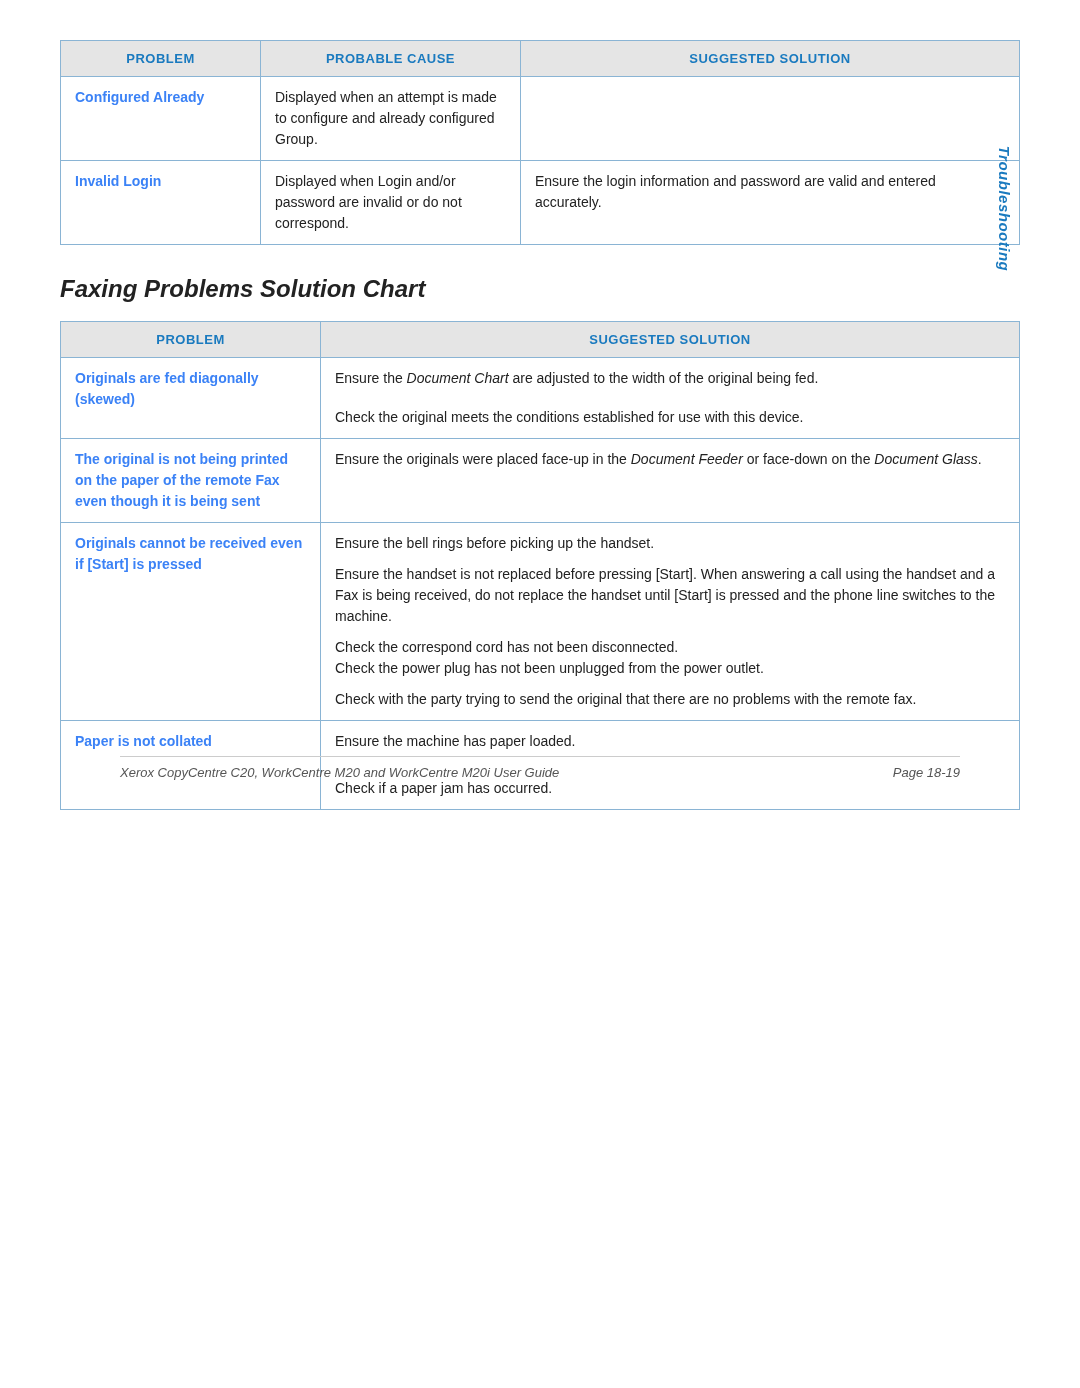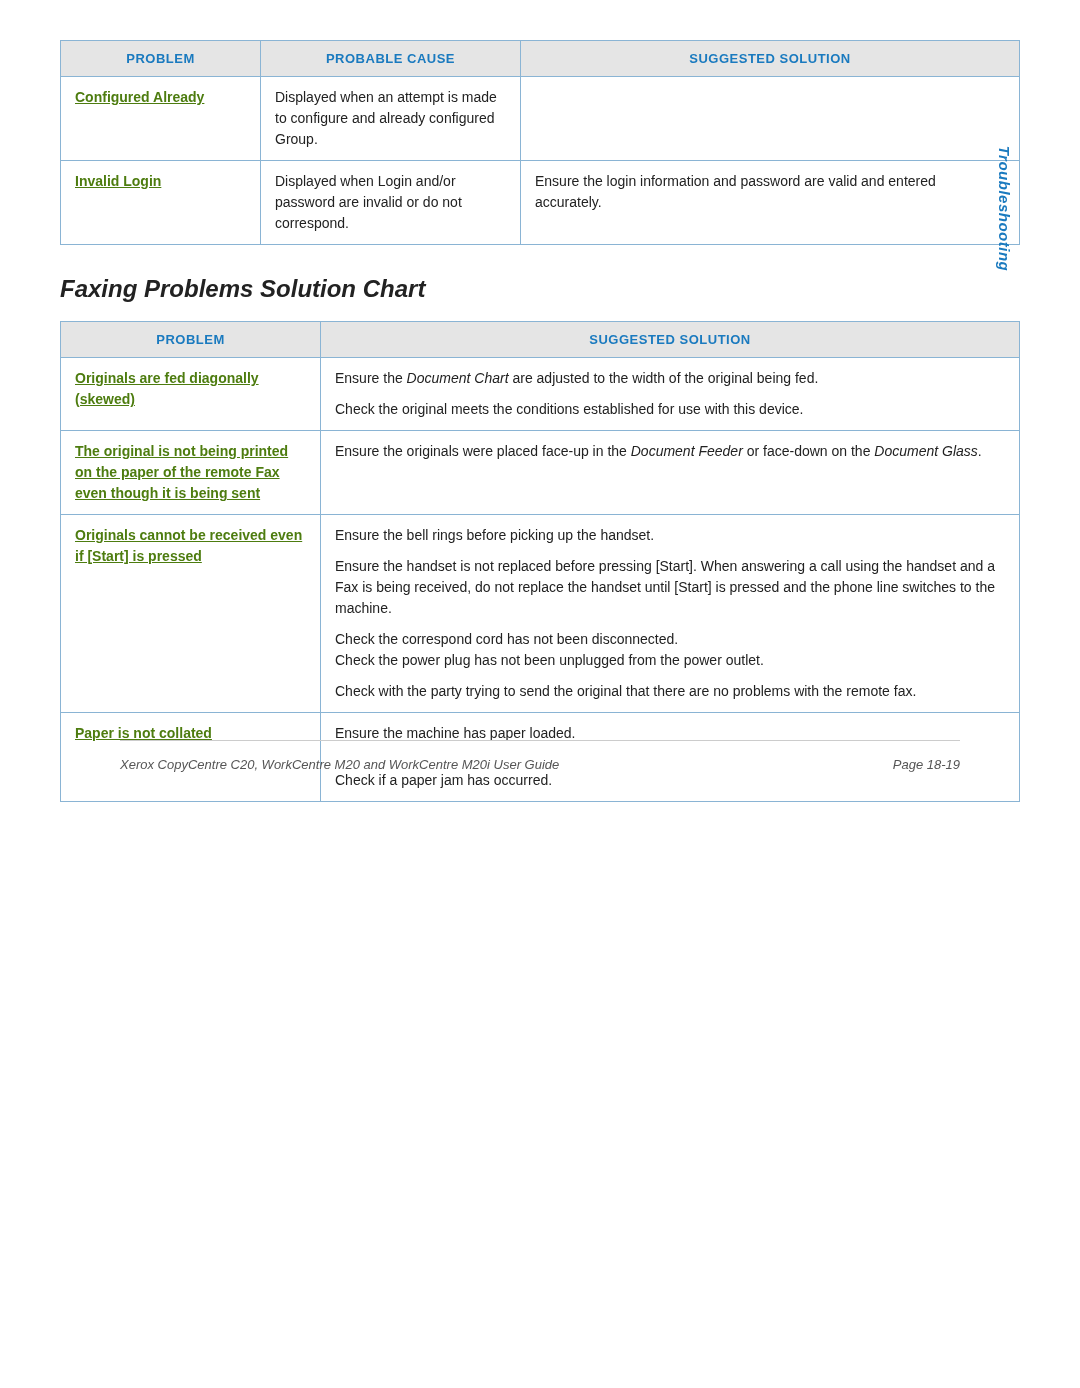--- a/index.html
+++ b/index.html
@@ -34,25 +34,24 @@
 
     td {
       border: 1px solid #8ab4d4;
       padding: 10px 14px;
       vertical-align: top;
       line-height: 1.5;
       font-size: 14px;
     }
 
     .problem-cell {
-      color: #4d7c0f;
+      color: #3b82f6;
       font-weight: bold;
       font-size: 14px;
       width: 200px;
-      text-decoration: underline;
     }
 
     .section-title {
       font-size: 24px;
       font-style: italic;
       font-weight: bold;
       color: #222;
       margin: 30px 0 18px 0;
     }
 
@@ -60,21 +59,21 @@
       position: absolute;
       bottom: 30px;
       left: 60px;
       right: 60px;
       display: flex;
       justify-content: space-between;
       font-style: italic;
       font-size: 13px;
       color: #555;
       border-top: 1px solid #ccc;
-      padding-top: 16px;
+      padding-top: 8px;
     }
 
     em {
       font-style: italic;
     }
 
     .outer-wrap {
       position: relative;
     }
 
@@ -139,21 +138,21 @@
         <th>PROBLEM</th>
         <th>SUGGESTED SOLUTION</th>
       </tr>
     </thead>
     <tbody>
 
       <tr>
         <td class="problem-cell">Originals are fed diagonally (skewed)</td>
         <td>
           <p>Ensure the <em>Document Chart</em> are adjusted to the width of the original being fed.</p>
-          <p style="margin-top:10px;">Check the original meets the conditions established for use with this device.</p>
+          <p style="margin-top:18px;">Check the original meets the conditions established for use with this device.</p>
         </td>
       </tr>
 
       <tr>
         <td class="problem-cell">The original is not being printed on the paper of the remote Fax even though it is being sent</td>
         <td>
           <p>Ensure the originals were placed face-up in the <em>Document Feeder</em> or face-down on the <em>Document Glass</em>.</p>
         </td>
       </tr>
 

